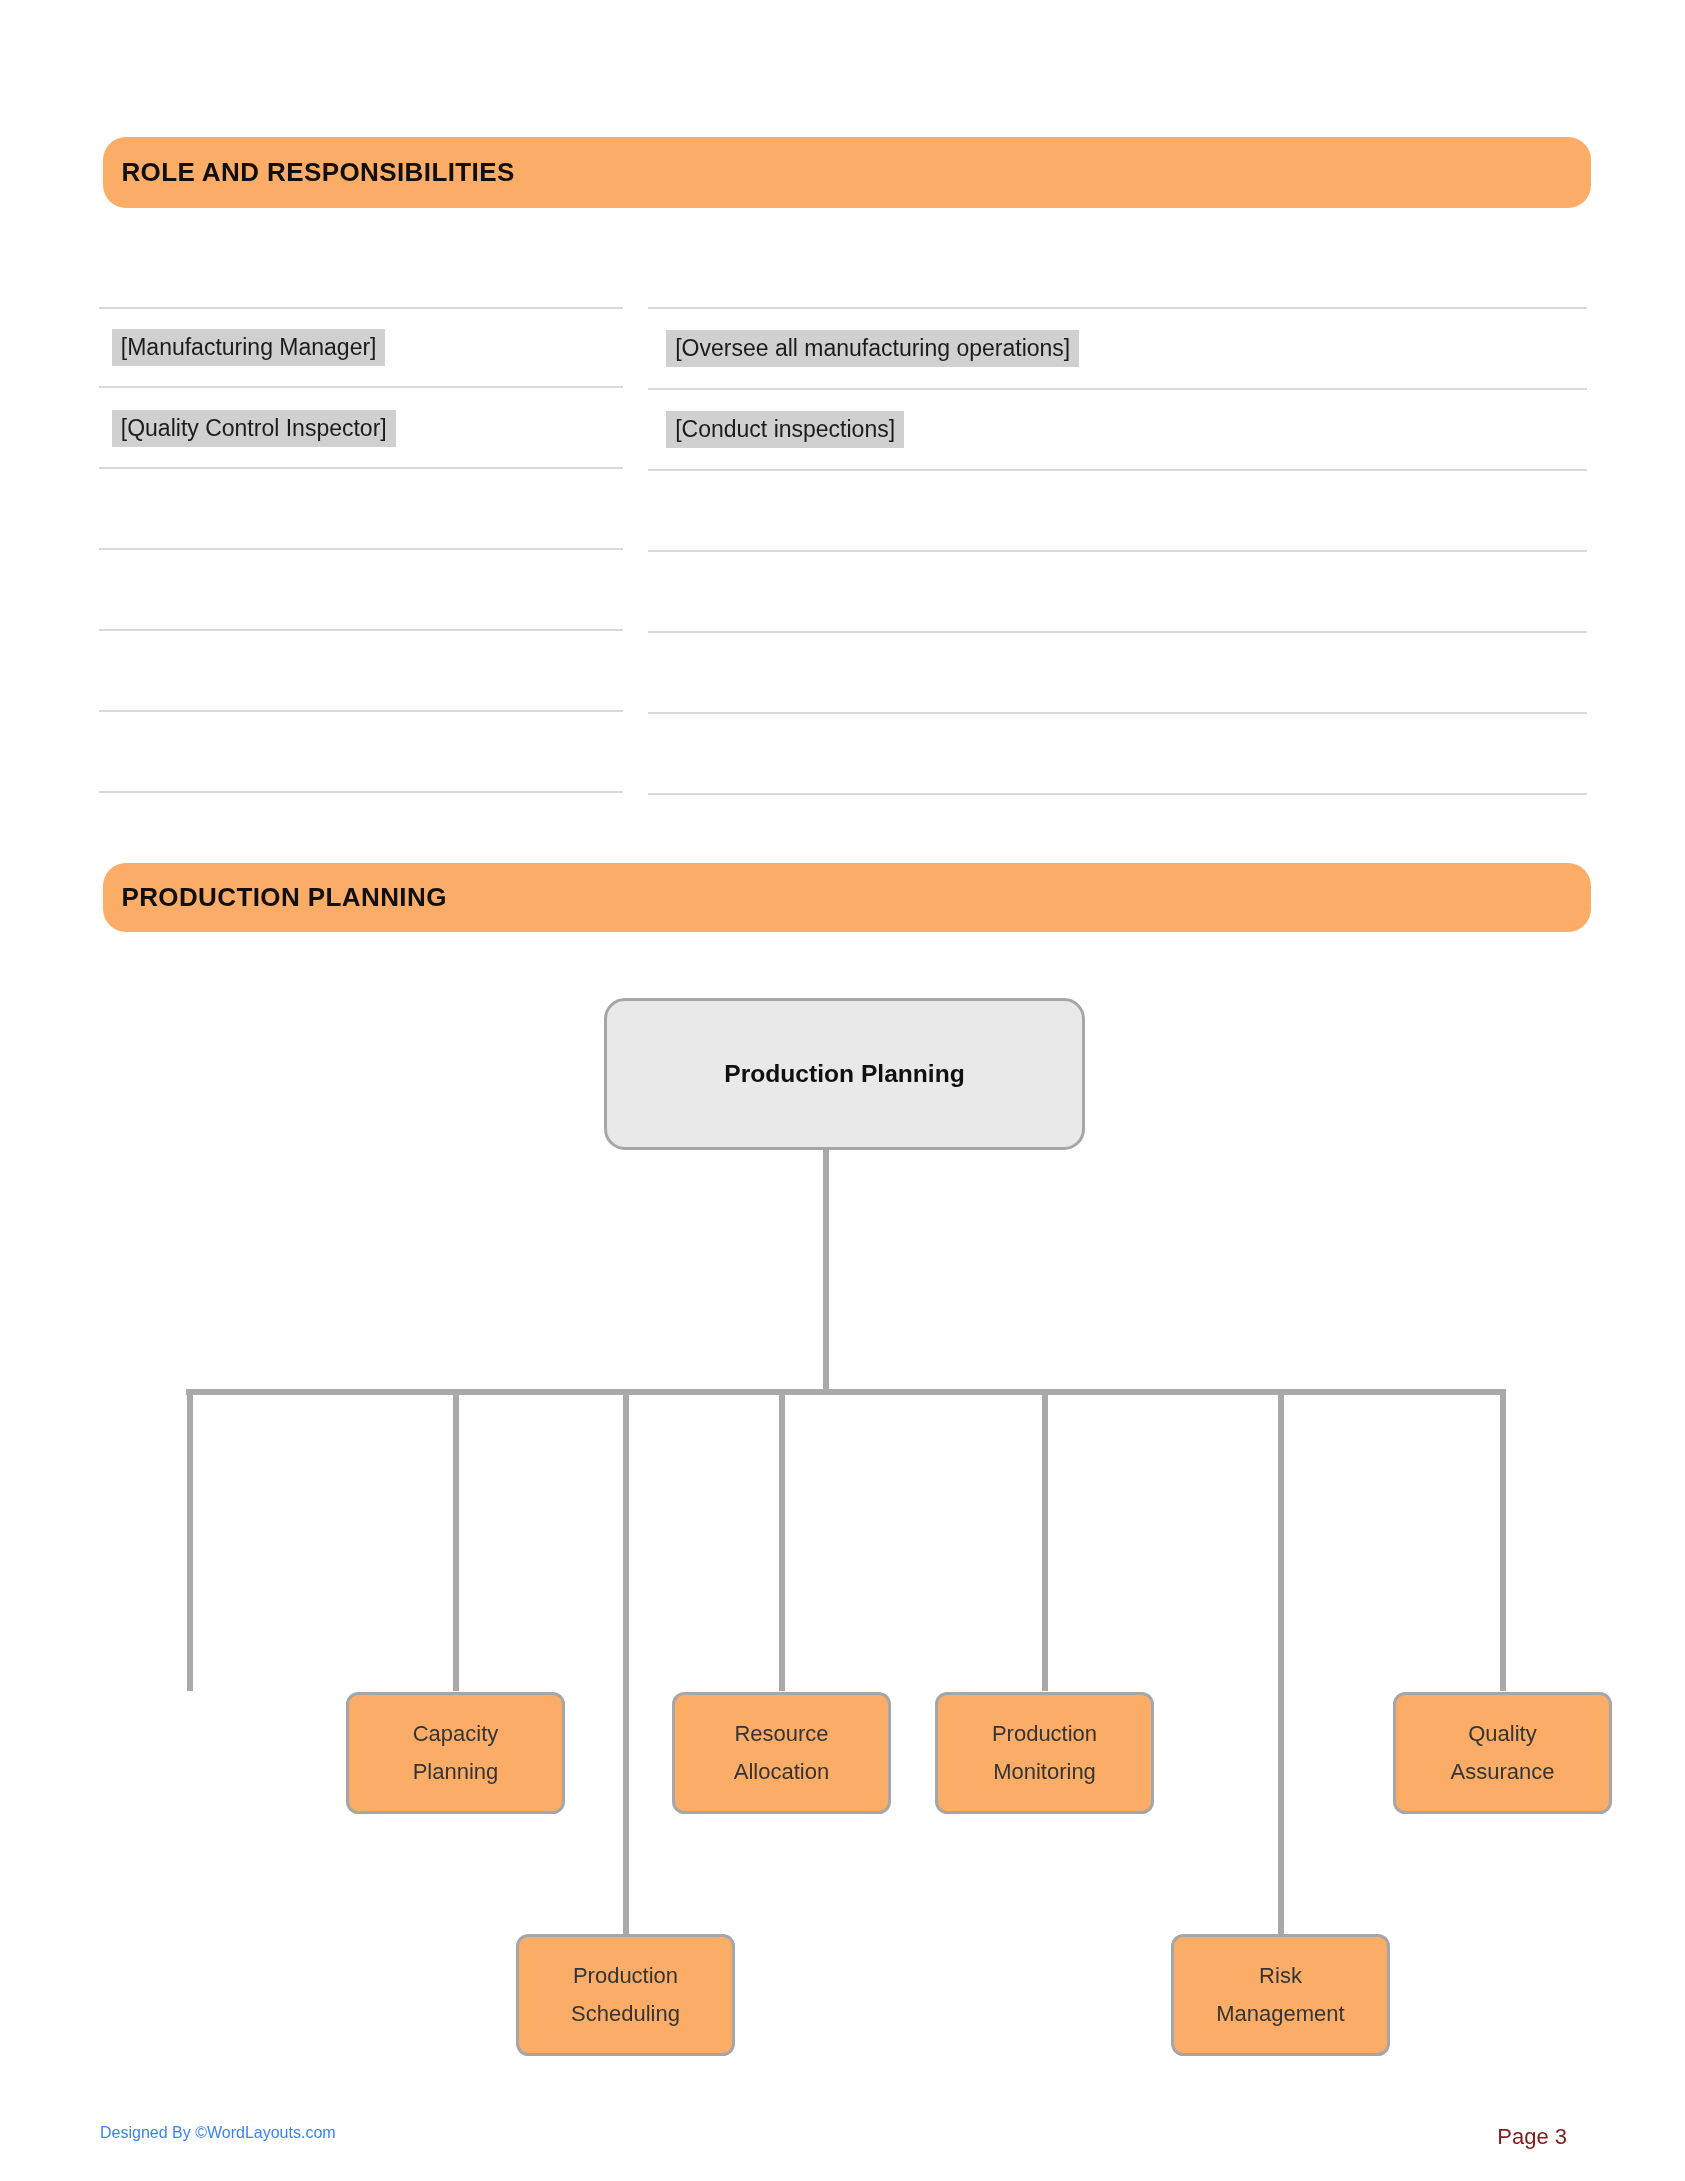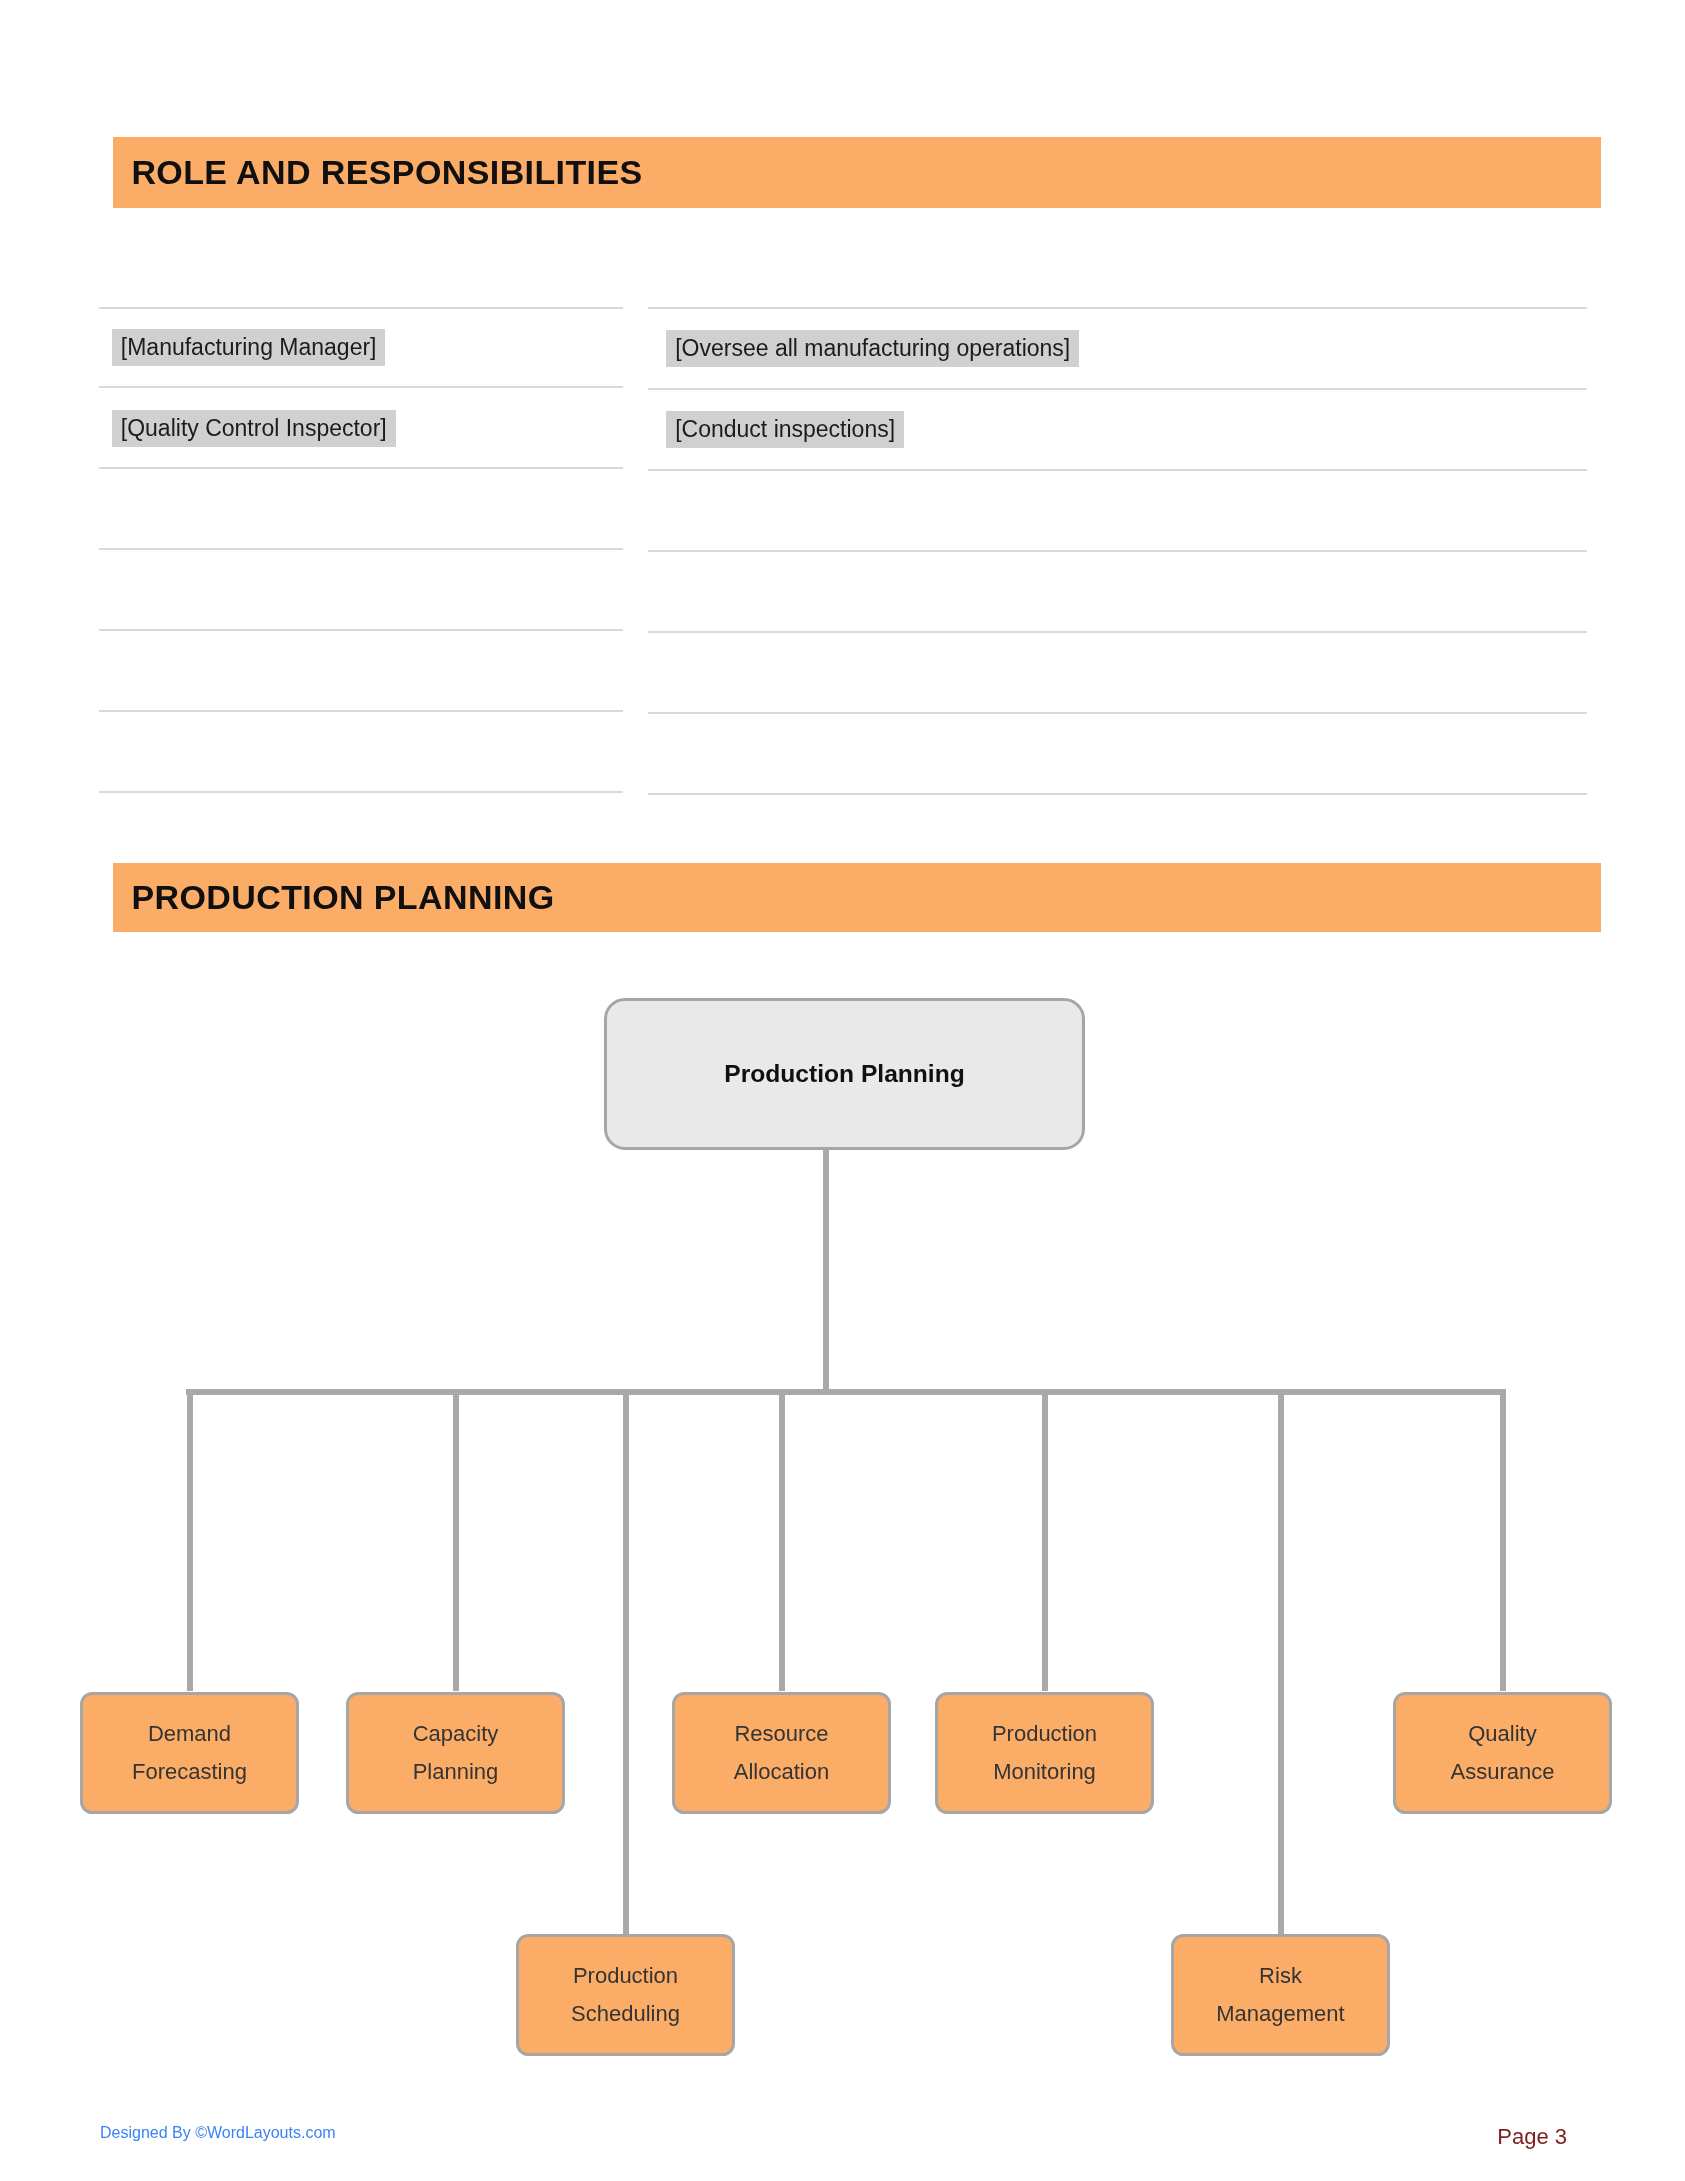--- a/index.html
+++ b/index.html
@@ -14,24 +14,24 @@
   }
   html,body{margin:0;padding:0;background:#ffffff;}
   .page{
     position:relative;width:1685px;height:2181px;background:#ffffff;
     font-family:"Liberation Sans", sans-serif;color:var(--text-dark,#1a1a1a);
     overflow:hidden;
   }
 
   
   .section-bar{
-    position:absolute;left:113px;width:1488px;height:71px;
+    position:absolute;left:103px;width:1488px;height:71px;
     background:var(--accent-orange,#FBAD68);
     display:flex;align-items:center;padding-left:18.4px;box-sizing:border-box;
-    font-size:34px;font-weight:bold;letter-spacing:0.4px;color:#101010;
+    font-size:26px;font-weight:bold;letter-spacing:0.4px;color:#101010;border-radius:23px;
   }
 
   
   .thead{
     position:absolute;left:99px;top:228px;width:1488px;height:54px;
     background:var(--table-header-bg,#ECECEC);
     display:flex;align-items:center;box-sizing:border-box;
     font-size:20px;font-weight:bold;letter-spacing:0.4px;color:#101010;
   }
   .thead .h1{width:524px;padding-left:18.4px;box-sizing:border-box;}
@@ -132,23 +132,20 @@
   <div class="line" style="left:623px;top:1392px;width:6.1px;height:542px;"></div>
   <div class="line" style="left:779px;top:1392px;width:6.1px;height:299px;"></div>
   <div class="line" style="left:1042px;top:1392px;width:6.1px;height:299px;"></div>
   <div class="line" style="left:1278px;top:1392px;width:6.1px;height:542px;"></div>
   <div class="line" style="left:1500px;top:1392px;width:6.1px;height:299px;"></div>
 
   <div class="node-root">
     <span>Production Planning</span>
   </div>
 
-  <div class="node-child" style="left:80px;top:1692px;">
-    <span>Demand Forecasting</span>
-  </div>
   <div class="node-child" style="left:346px;top:1692px;">
     <span>Capacity Planning</span>
   </div>
   <div class="node-child" style="left:672px;top:1692px;">
     <span>Resource Allocation</span>
   </div>
   <div class="node-child" style="left:935px;top:1692px;">
     <span>Production Monitoring</span>
   </div>
   <div class="node-child" style="left:1393px;top:1692px;">

